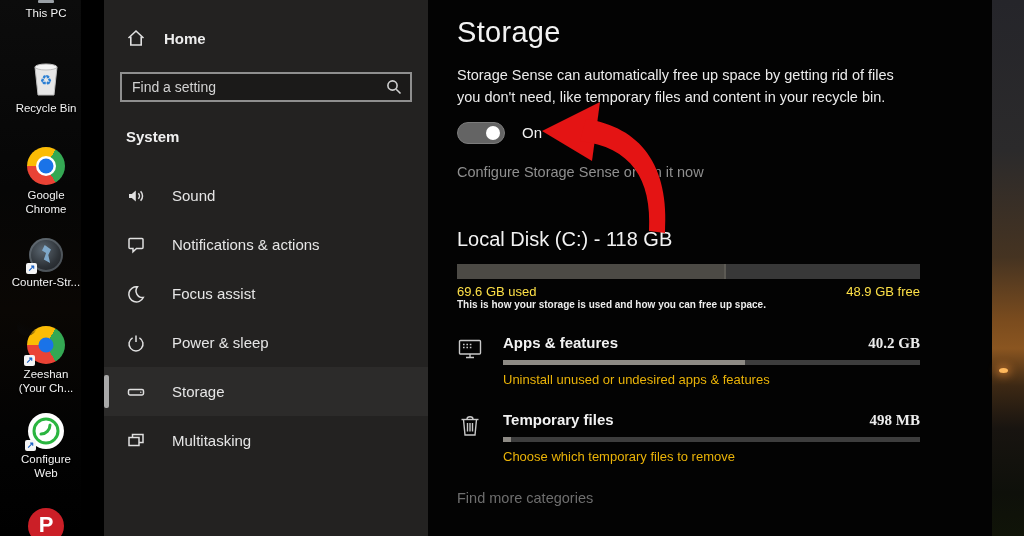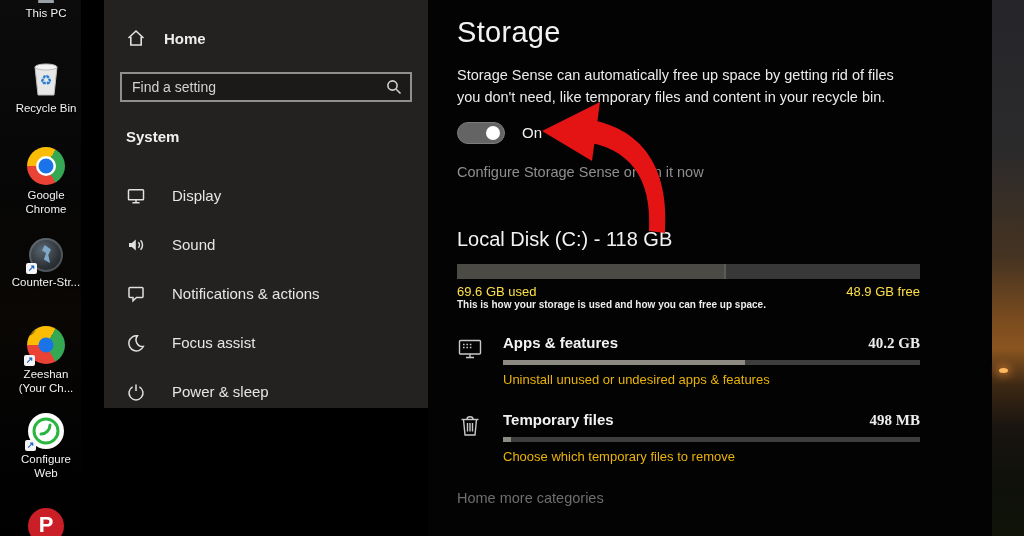--- a/index.html
+++ b/index.html
@@ -41,21 +41,21 @@
   .wa-ball { width:36px; height:36px; border-radius:50%; background:#fff; position:relative; }
   .pin-ball { width:36px; height:36px; border-radius:50%; background:#cb1f27; color:#fff;
     font-weight:bold; font-size:22px; text-align:center; line-height:34px; }
   .pc-sliver { width:16px; height:3px; background:#9aa0a6; border-radius:1px; }
 
   
   .settings-window { position:absolute; left:104px; top:0; width:888px; height:536px; display:flex; }
 
   
   .sidebar {
-    width:324px; height:408px; background:#232221; overflow:hidden; position:relative;
+    width:324px; height:536px; background:#232221; overflow:hidden; position:relative;
     padding-top:26px; flex:none;
   }
   .home-row { display:flex; align-items:center; gap:18px; padding-left:22px; height:24px; }
   .home-row .txt { font-size:15px; font-weight:600; color:#ececec; }
   .search-box {
     margin:22px 16px 0 16px; height:30px; border:2px solid #8f8f8f; background:#1b1a19;
     display:flex; align-items:center; padding:0 8px 0 10px;
   }
   .search-box input {
     flex:1; background:transparent; border:none; outline:none; color:#e6e6e6;
@@ -192,29 +192,20 @@
           <circle cx="6.5" cy="6.5" r="4.6"></circle>
             <path d="M10.2 10.2 L14.5 14.5"></path>
         </svg>
       </span>
     </div>
 
     <div class="section-header">System</div>
 
     <div class="nav">
 
-      <div class="nav-item">
-        <span class="icon20">
-          <svg class="icon20" viewBox="0 0 20 20" fill="none" stroke="#e0e0e0" stroke-width="1.5">
-            <rect x="2.5" y="3.8" width="15" height="10" rx="0.8"></rect>
-              <path d="M10 13.8 V16.6 M6.4 16.8 H13.6"></path>
-          </svg>
-        </span>
-        <span class="txt">Display</span>
-      </div>
 
       <div class="nav-item">
         <span class="icon20">
           <svg class="icon20" viewBox="0 0 20 20" fill="none" stroke="#e0e0e0" stroke-width="1.5">
             <path d="M3 8 V12 H5.8 L9.8 15.5 V4.5 L5.8 8 Z" fill="#e0e0e0" stroke="none"></path>
             <path d="M12.3 7.2 a4 4 0 0 1 0 5.6 M14.6 5.2 a7 7 0 0 1 0 9.6"></path>
           </svg>
         </span>
         <span class="txt">Sound</span>
       </div>
@@ -334,21 +325,21 @@
           <span class="name">Temporary files</span>
           <span class="size">498 MB</span>
         </div>
         <div class="thin-bar">
           <div class="fill" style="width: 2%;"></div>
         </div>
         <div class="sub">Choose which temporary files to remove</div>
       </div>
     </div>
 
-    <div class="show-more">Home more categories</div>
+    <div class="show-more">Find more categories</div>
 
     <svg class="red-arrow" viewBox="0 0 165 142">
       <polygon points="6,36 64,7 56,66" fill="#e41414"></polygon>
       <path d="M50 24 C 104 32, 134 70, 129 138 L 113 136 C 116 84, 95 52, 44 46 Z" fill="#e41414"></path>
     </svg>
 
   </div>
 </div>
 
 <div class="desktop-right">

